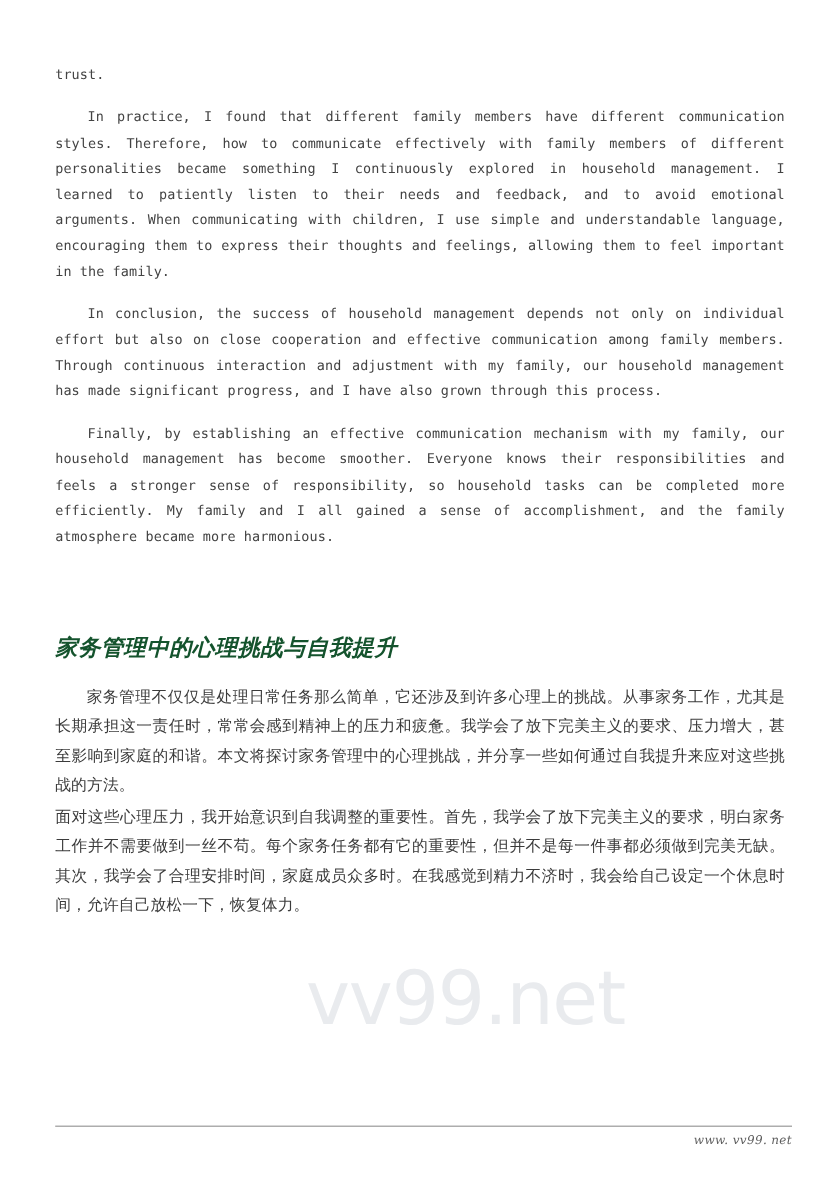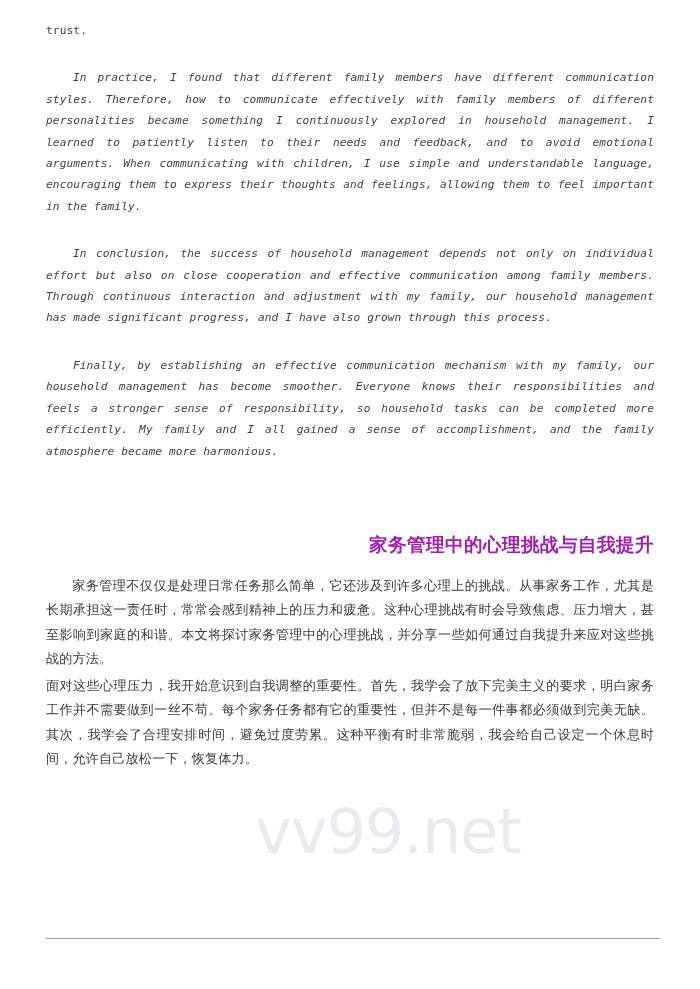--- a/index.html
+++ b/index.html
@@ -46,59 +46,59 @@
   .content {
     position: absolute;
     left: 46px;
     top: 0;
     width: 608px;
     z-index: 2;
   }
 
   
   .en-block {
-    padding-top: 20px;
+    padding-top: 52px;
   }
 
   p.en {
     margin: 0;
     font-family: "DejaVu Sans Mono", "Liberation Mono", monospace;
     font-size: 11.2px;
     line-height: 21.4px;
     color: #434343;
     text-align: justify;
     text-justify: inter-word;
     letter-spacing: 0.1px;
   }
 
   p.en.indent {
     text-indent: 2.4em;
-    margin-top: 26px;
-    font-style: italic;
+    margin-top: 14px;
   }
 
   p.en.first {
     text-indent: 0;
     margin-top: 0;
   }
 
   
   .cn-block {
     margin-top: 70px;
   }
 
   h1.cn-title {
     margin: 0 0 16px 0;
-    text-align: right;
+    text-align: left;
     font-family: "DejaVu Serif", "Liberation Serif", serif;
     font-size: 18.5px;
     font-weight: bold;
-    color: #a21caf;
+    color: #14532d;
     letter-spacing: 0.5px;
     line-height: 26px;
+    font-style: italic;
   }
 
   p.cn {
     margin: 0 0 3px 0;
     font-family: "DejaVu Serif", "Liberation Serif", serif;
     font-size: 13.1px;
     line-height: 24.3px;
     color: #3b3b3b;
     text-align: justify;
     text-indent: 2em;
@@ -145,23 +145,24 @@
 
     <div class="en-block">
       <p class="en first">trust.</p>
       <p class="en indent">In practice, I found that different family members have different communication styles. Therefore, how to communicate effectively with family members of different personalities became something I continuously explored in household management. I learned to patiently listen to their needs and feedback, and to avoid emotional arguments. When communicating with children, I use simple and understandable language, encouraging them to express their thoughts and feelings, allowing them to feel important in the family.</p>
       <p class="en indent">In conclusion, the success of household management depends not only on individual effort but also on close cooperation and effective communication among family members. Through continuous interaction and adjustment with my family, our household management has made significant progress, and I have also grown through this process.</p>
       <p class="en indent">Finally, by establishing an effective communication mechanism with my family, our household management has become smoother. Everyone knows their responsibilities and feels a stronger sense of responsibility, so household tasks can be completed more efficiently. My family and I all gained a sense of accomplishment, and the family atmosphere became more harmonious.</p>
     </div>
 
     <div class="cn-block">
       <h1 class="cn-title">家务管理中的心理挑战与自我提升</h1>
-      <p class="cn">家务管理不仅仅是处理日常任务那么简单，它还涉及到许多心理上的挑战。从事家务工作，尤其是长期承担这一责任时，常常会感到精神上的压力和疲惫。这种心理挑战有时会导致焦虑、压力增大，甚至影响到家庭的和谐。本文将探讨家务管理中的心理挑战，并分享一些如何通过自我提升来应对这些挑战的方法。</p>
-      <p class="cn no-indent">面对这些心理压力，我开始意识到自我调整的重要性。首先，我学会了放下完美主义的要求，明白家务工作并不需要做到一丝不苟。每个家务任务都有它的重要性，但并不是每一件事都必须做到完美无缺。其次，我学会了合理安排时间，避免过度劳累。这种平衡有时非常脆弱，我会给自己设定一个休息时间，允许自己放松一下，恢复体力。</p>
+      <p class="cn">家务管理不仅仅是处理日常任务那么简单，它还涉及到许多心理上的挑战。从事家务工作，尤其是长期承担这一责任时，常常会感到精神上的压力和疲惫。我学会了放下完美主义的要求、压力增大，甚至影响到家庭的和谐。本文将探讨家务管理中的心理挑战，并分享一些如何通过自我提升来应对这些挑战的方法。</p>
+      <p class="cn no-indent">面对这些心理压力，我开始意识到自我调整的重要性。首先，我学会了放下完美主义的要求，明白家务工作并不需要做到一丝不苟。每个家务任务都有它的重要性，但并不是每一件事都必须做到完美无缺。其次，我学会了合理安排时间，家庭成员众多时。在我感觉到精力不济时，我会给自己设定一个休息时间，允许自己放松一下，恢复体力。</p>
     </div>
 
   </div>
 
   <div class="footer">
     <div class="footer-rule"></div>
+    <div class="footer-text">www. vv99. net</div>
   </div>
 
 </div>
 
 </body></html>

